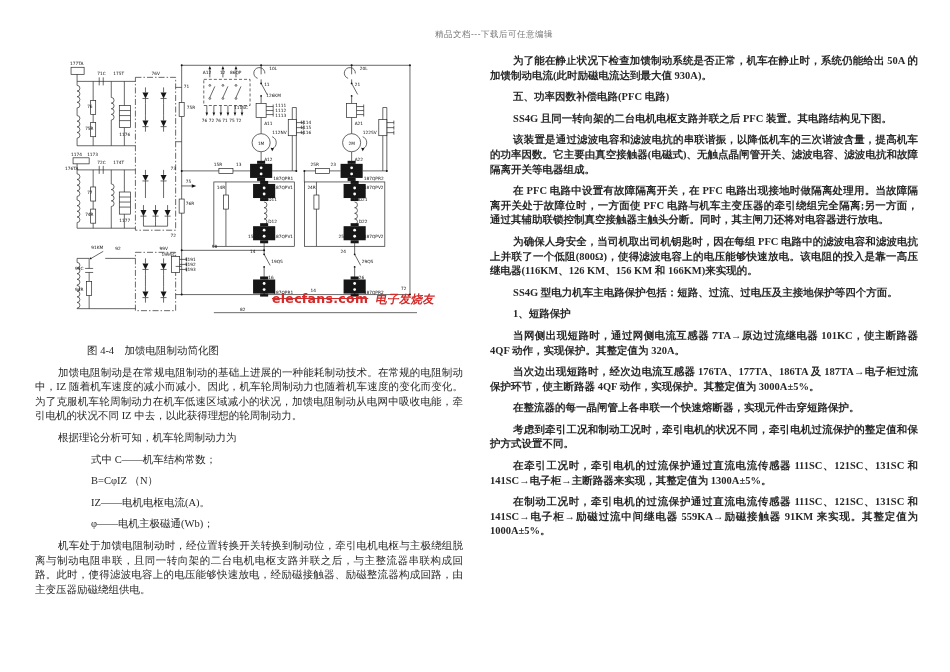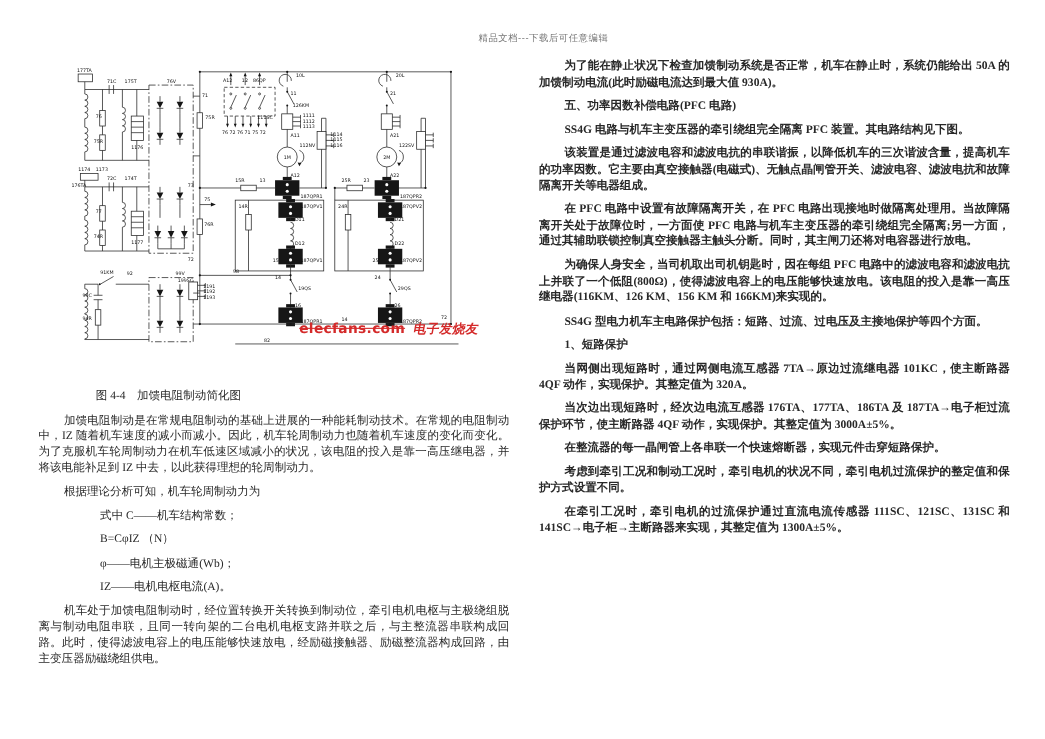--- a/index.html
+++ b/index.html
@@ -9,21 +9,21 @@
   }
   .top-watermark{
     position:absolute;left:435px;top:29px;font-size:8.5px;color:#777;
     font-family:Liberation Sans, sans-serif;letter-spacing:.5px;
   }
   .col{position:absolute;width:428px;font-size:10.5px;line-height:14.6px;text-align:justify;}
   .col-left{left:35px;top:50px;}
   .col-right{left:490px;top:47px;font-weight:bold;}
   .col p{margin:7px 0;}
   p.t-para{text-indent:2.2em;}
-  p.t-caption{text-indent:0;padding-left:52px;margin-top:26px;}
+  p.t-caption{text-indent:0;padding-left:52px;margin-top:16px;}
   p.t-formula{text-indent:0;padding-left:56px;}
   .figure{position:relative;width:354px;height:272px;margin:6px 0 0 28px;}
   .figure svg{position:absolute;left:0;top:0;}
   
   #scheme *{stroke:#2a2a2a;fill:none;stroke-width:.7;}
   #scheme .f{fill:#161616;stroke:none;}
   #scheme .w{fill:#ffffff;stroke:none;}
   #scheme .wf{fill:#ffffff;stroke:#2a2a2a;}
   #scheme .dd{stroke-dasharray:6 2 1.5 2;}
   #scheme .dsh{stroke-dasharray:3 2;}
@@ -356,37 +356,38 @@
           <text x="336" y="231">72</text>
           <text x="176" y="252">82</text>
         </g>
     </svg>
     <div class="efans">
       <span>elecfans.com</span><span class="cn">电子发烧友</span>
     </div>
   </div>
   <div>
       <p class="t-caption">图 4-4　加馈电阻制动简化图</p>
-      <p class="t-para">加馈电阻制动是在常规电阻制动的基础上进展的一种能耗制动技术。在常规的电阻制动中，IZ 随着机车速度的减小而减小。因此，机车轮周制动力也随着机车速度的变化而变化。为了克服机车轮周制动力在机车低速区域减小的状况，该电阻的投入是靠一高压继电器，并将该电能补足到 IZ 中去，以此获得理想的轮周制动力。</p>
+      <p class="t-para">加馈电阻制动是在常规电阻制动的基础上进展的一种能耗制动技术。在常规的电阻制动中，IZ 随着机车速度的减小而减小。因此，机车轮周制动力也随着机车速度的变化而变化。为了克服机车轮周制动力在机车低速区域减小的状况，加馈电阻制动从电网中吸收电能，牵引电机的状况不同 IZ 中去，以此获得理想的轮周制动力。</p>
       <p class="t-para">根据理论分析可知，机车轮周制动力为</p>
       <p class="t-formula">式中 C——机车结构常数；</p>
       <p class="t-formula">B=CφIZ （N）</p>
+      <p class="t-formula">IZ——电机电枢电流(A)。</p>
       <p class="t-formula">φ——电机主极磁通(Wb)；</p>
-      <p class="t-formula">IZ——电机电枢电流(A)。</p>
       <p class="t-para">机车处于加馈电阻制动时，经位置转换开关转换到制动位，牵引电机电枢与主极绕组脱离与制动电阻串联，且同一转向架的二台电机电枢支路并联之后，与主整流器串联构成回路。此时，使得滤波电容上的电压能够快速放电，经励磁接触器、励磁整流器构成回路，由主变压器励磁绕组供电。</p>
     </div>
 </div>
 
 <div class="col col-right">
     <p class="t-para">为了能在静止状况下检查加馈制动系统是否正常，机车在静止时，系统仍能给出 50A 的加馈制动电流(此时励磁电流达到最大值 930A)。</p>
     <p class="t-para">五、功率因数补偿电路(PFC 电路)</p>
-    <p class="t-para">SS4G 电路与机车主变压器的牵引绕组完全隔离 PFC 装置。其电路结构见下图。</p>
+    <p class="t-para">SS4G 且同一转向架的二台电机电枢支路并联之后 PFC 装置。其电路结构见下图。</p>
     <p class="t-para">该装置是通过滤波电容和滤波电抗的串联谐振，以降低机车的三次谐波含量，提高机车的功率因数。它主要由真空接触器(电磁式)、无触点晶闸管开关、滤波电容、滤波电抗和故障隔离开关等电器组成。</p>
     <p class="t-para">在 PFC 电路中设置有故障隔离开关，在 PFC 电路出现接地时做隔离处理用。当故障隔离开关处于故障位时，一方面使 PFC 电路与机车主变压器的牵引绕组完全隔离;另一方面，通过其辅助联锁控制真空接触器主触头分断。同时，其主闸刀还将对电容器进行放电。</p>
     <p class="t-para">为确保人身安全，当司机取出司机钥匙时，因在每组 PFC 电路中的滤波电容和滤波电抗上并联了一个低阻(800Ω)，使得滤波电容上的电压能够快速放电。该电阻的投入是靠一高压继电器(116KM、126 KM、156 KM 和 166KM)来实现的。</p>
     <p class="t-para">SS4G 型电力机车主电路保护包括：短路、过流、过电压及主接地保护等四个方面。</p>
     <p class="t-para">1、短路保护</p>
     <p class="t-para">当网侧出现短路时，通过网侧电流互感器 7TA→原边过流继电器 101KC，使主断路器 4QF 动作，实现保护。其整定值为 320A。</p>
     <p class="t-para">当次边出现短路时，经次边电流互感器 176TA、177TA、186TA 及 187TA→电子柜过流保护环节，使主断路器 4QF 动作，实现保护。其整定值为 3000A±5%。</p>
     <p class="t-para">在整流器的每一晶闸管上各串联一个快速熔断器，实现元件击穿短路保护。</p>
     <p class="t-para">考虑到牵引工况和制动工况时，牵引电机的状况不同，牵引电机过流保护的整定值和保护方式设置不同。</p>
     <p class="t-para">在牵引工况时，牵引电机的过流保护通过直流电流传感器 111SC、121SC、131SC 和 141SC→电子柜→主断路器来实现，其整定值为 1300A±5%。</p>
+    <p class="t-para">在制动工况时，牵引电机的过流保护通过直流电流传感器 111SC、121SC、131SC 和 141SC→电子柜→励磁过流中间继电器 559KA→励磁接触器 91KM 来实现。其整定值为 1000A±5%。</p>
   </div>
 
 </body></html>

